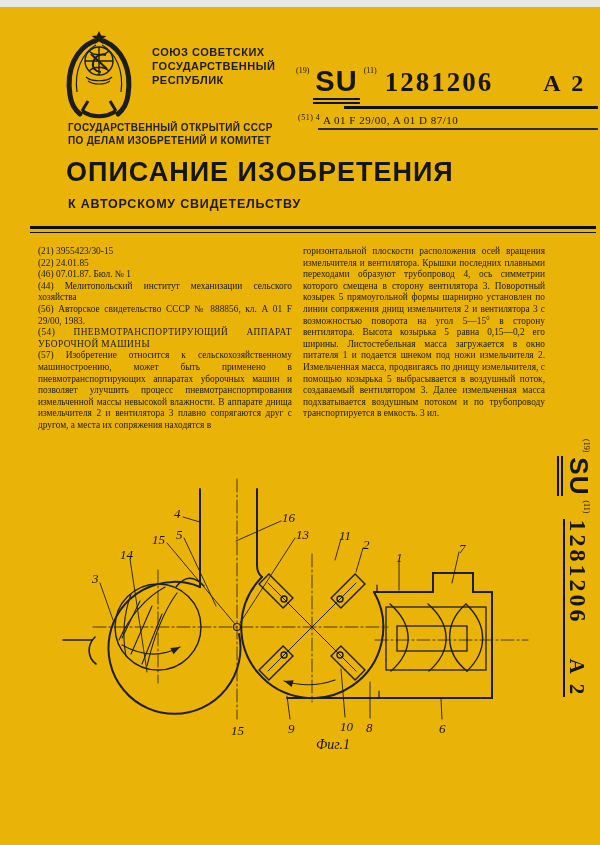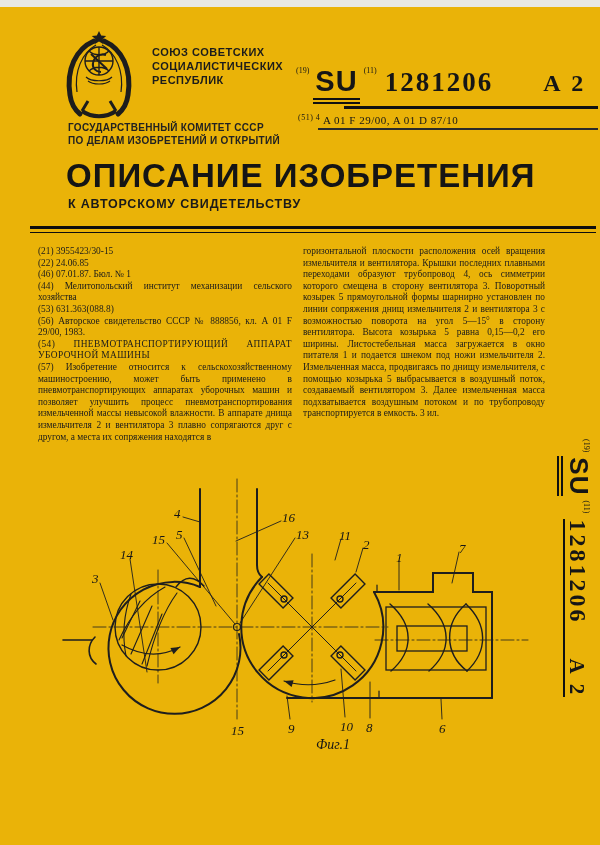--- a/index.html
+++ b/index.html
@@ -37,21 +37,21 @@
   .num-underline{position:absolute;left:344px;top:99px;width:254px;height:2.5px;background:#111;}
   .ipc{
     position:absolute;left:298px;top:106px;font-size:11px;letter-spacing:.5px;
     font-family:"Liberation Serif", serif;white-space:nowrap;
   }
   .ipc .code-small{vertical-align:4px;}
   .ipc-underline{position:absolute;left:318px;top:121px;width:280px;height:1.5px;background:#2a2a2a;}
   .doc-title{
     position:absolute;left:66px;top:150px;
     font-family:"Liberation Sans", sans-serif;font-weight:bold;
-    font-size:33px;letter-spacing:1px;color:#151515;white-space:nowrap;
+    font-size:27px;letter-spacing:1px;color:#151515;white-space:nowrap;
   }
   .doc-subtitle{
     position:absolute;left:68px;top:190px;
     font-family:"Liberation Sans", sans-serif;font-weight:bold;
     font-size:12.5px;letter-spacing:.8px;color:#1a1a1a;
   }
   .thick-rule{
     position:absolute;left:30px;top:219px;width:566px;height:3px;
     border-top:3.5px solid #0e0e0e;border-bottom:1.5px solid #0e0e0e;
   }
@@ -112,27 +112,27 @@
       <path d="M46,12 C64,20 74,40 70,66 C69,74 66,80 60,85" stroke-width="5" stroke-linecap="round"></path>
       <path d="M44,16 C58,24 66,42 63,63" stroke-width="1.2"></path>
 
       <path d="M24,82 C34,89 48,89 58,82" stroke-width="4"></path>
       <path d="M30,72 L24,82 M52,72 L58,82" stroke-width="3"></path>
     </g>
   </svg>
 
   <div class="country">
     <div>СОЮЗ СОВЕТСКИХ</div>
-    <div>СОЦИАЛИСТИЧЕСКИХ</div>
+    <div>ГОСУДАРСТВЕННЫЙ</div>
     <div>РЕСПУБЛИК</div>
   </div>
 
   <div class="committee">
-    <div>ГОСУДАРСТВЕННЫЙ КОМИТЕТ СССР</div>
-    <div>ПО ДЕЛАМ ИЗОБРЕТЕНИЙ И ОТКРЫТИЙ</div>
+    <div>ГОСУДАРСТВЕННЫЙ ОТКРЫТИЙ СССР</div>
+    <div>ПО ДЕЛАМ ИЗОБРЕТЕНИЙ И КОМИТЕТ</div>
   </div>
 
   <div class="publine">
     <span class="code-small">(19)</span>
     <span class="su">SU</span>
     <span class="code-small">(11)</span>
     <span class="docnum">1281206</span>
     <span class="kind">A 2</span>
   </div>
   <div class="num-underline"></div>
@@ -142,24 +142,23 @@
     <span>A 01 F 29/00, A 01 D 87/10</span>
   </div>
   <div class="ipc-underline"></div>
 
   <div class="doc-title">ОПИСАНИЕ ИЗОБРЕТЕНИЯ</div>
   <div class="doc-subtitle">К АВТОРСКОМУ СВИДЕТЕЛЬСТВУ</div>
   <div class="thick-rule"></div>
 
   <div class="col col-left">
     <p>(21) 3955423/30-15</p>
-    <p>(22) 24.06.85</p>
+    <p>(22) 24.01.85</p>
     <p>(46) 07.01.87. Бюл. № 1</p>
     <p>(44) Мелитопольский институт механизации сельского хозяйства</p>
-    <p>(53) 631.363(088.8)</p>
     <p>(56) Авторское свидетельство СССР № 888856, кл. А 01 F 29/00, 1983.</p>
     <p class="title54">(54) ПНЕВМОТРАНСПОРТИРУЮЩИЙ АППАРАТ УБОРОЧНОЙ МАШИНЫ</p>
     <p>(57) Изобретение относится к сельскохозяйственному машиностроению, может быть применено в пневмотранспортирующих аппаратах уборочных машин и позволяет улучшить процесс пневмотранспортирования измельченной массы невысокой влажности. В аппарате днища измельчителя 2 и вентилятора 3 плавно сопрягаются друг с другом, а места их сопряжения находятся в</p>
   </div>
 
   <div class="col col-right">
     <p>горизонтальной плоскости расположения осей вращения измельчителя и вентилятора. Крышки последних плавными переходами образуют трубопровод 4, ось симметрии которого смещена в сторону вентилятора 3. Поворотный козырек 5 прямоугольной формы шарнирно установлен по линии сопряжения днищ измельчителя 2 и вентилятора 3 с возможностью поворота на угол 5—15° в сторону вентилятора. Высота козырька 5 равна 0,15—0,2 его ширины. Листостебельная масса загружается в окно питателя 1 и подается шнеком под ножи измельчителя 2. Измельченная масса, продвигаясь по днищу измельчителя, с помощью козырька 5 выбрасывается в воздушный поток, создаваемый вентилятором 3. Далее измельченная масса подхватывается воздушным потоком и по трубопроводу транспортируется в емкость. 3 ил.</p>
   </div>
 
   <svg class="figure" width="560" height="300" viewBox="0 0 560 300">

